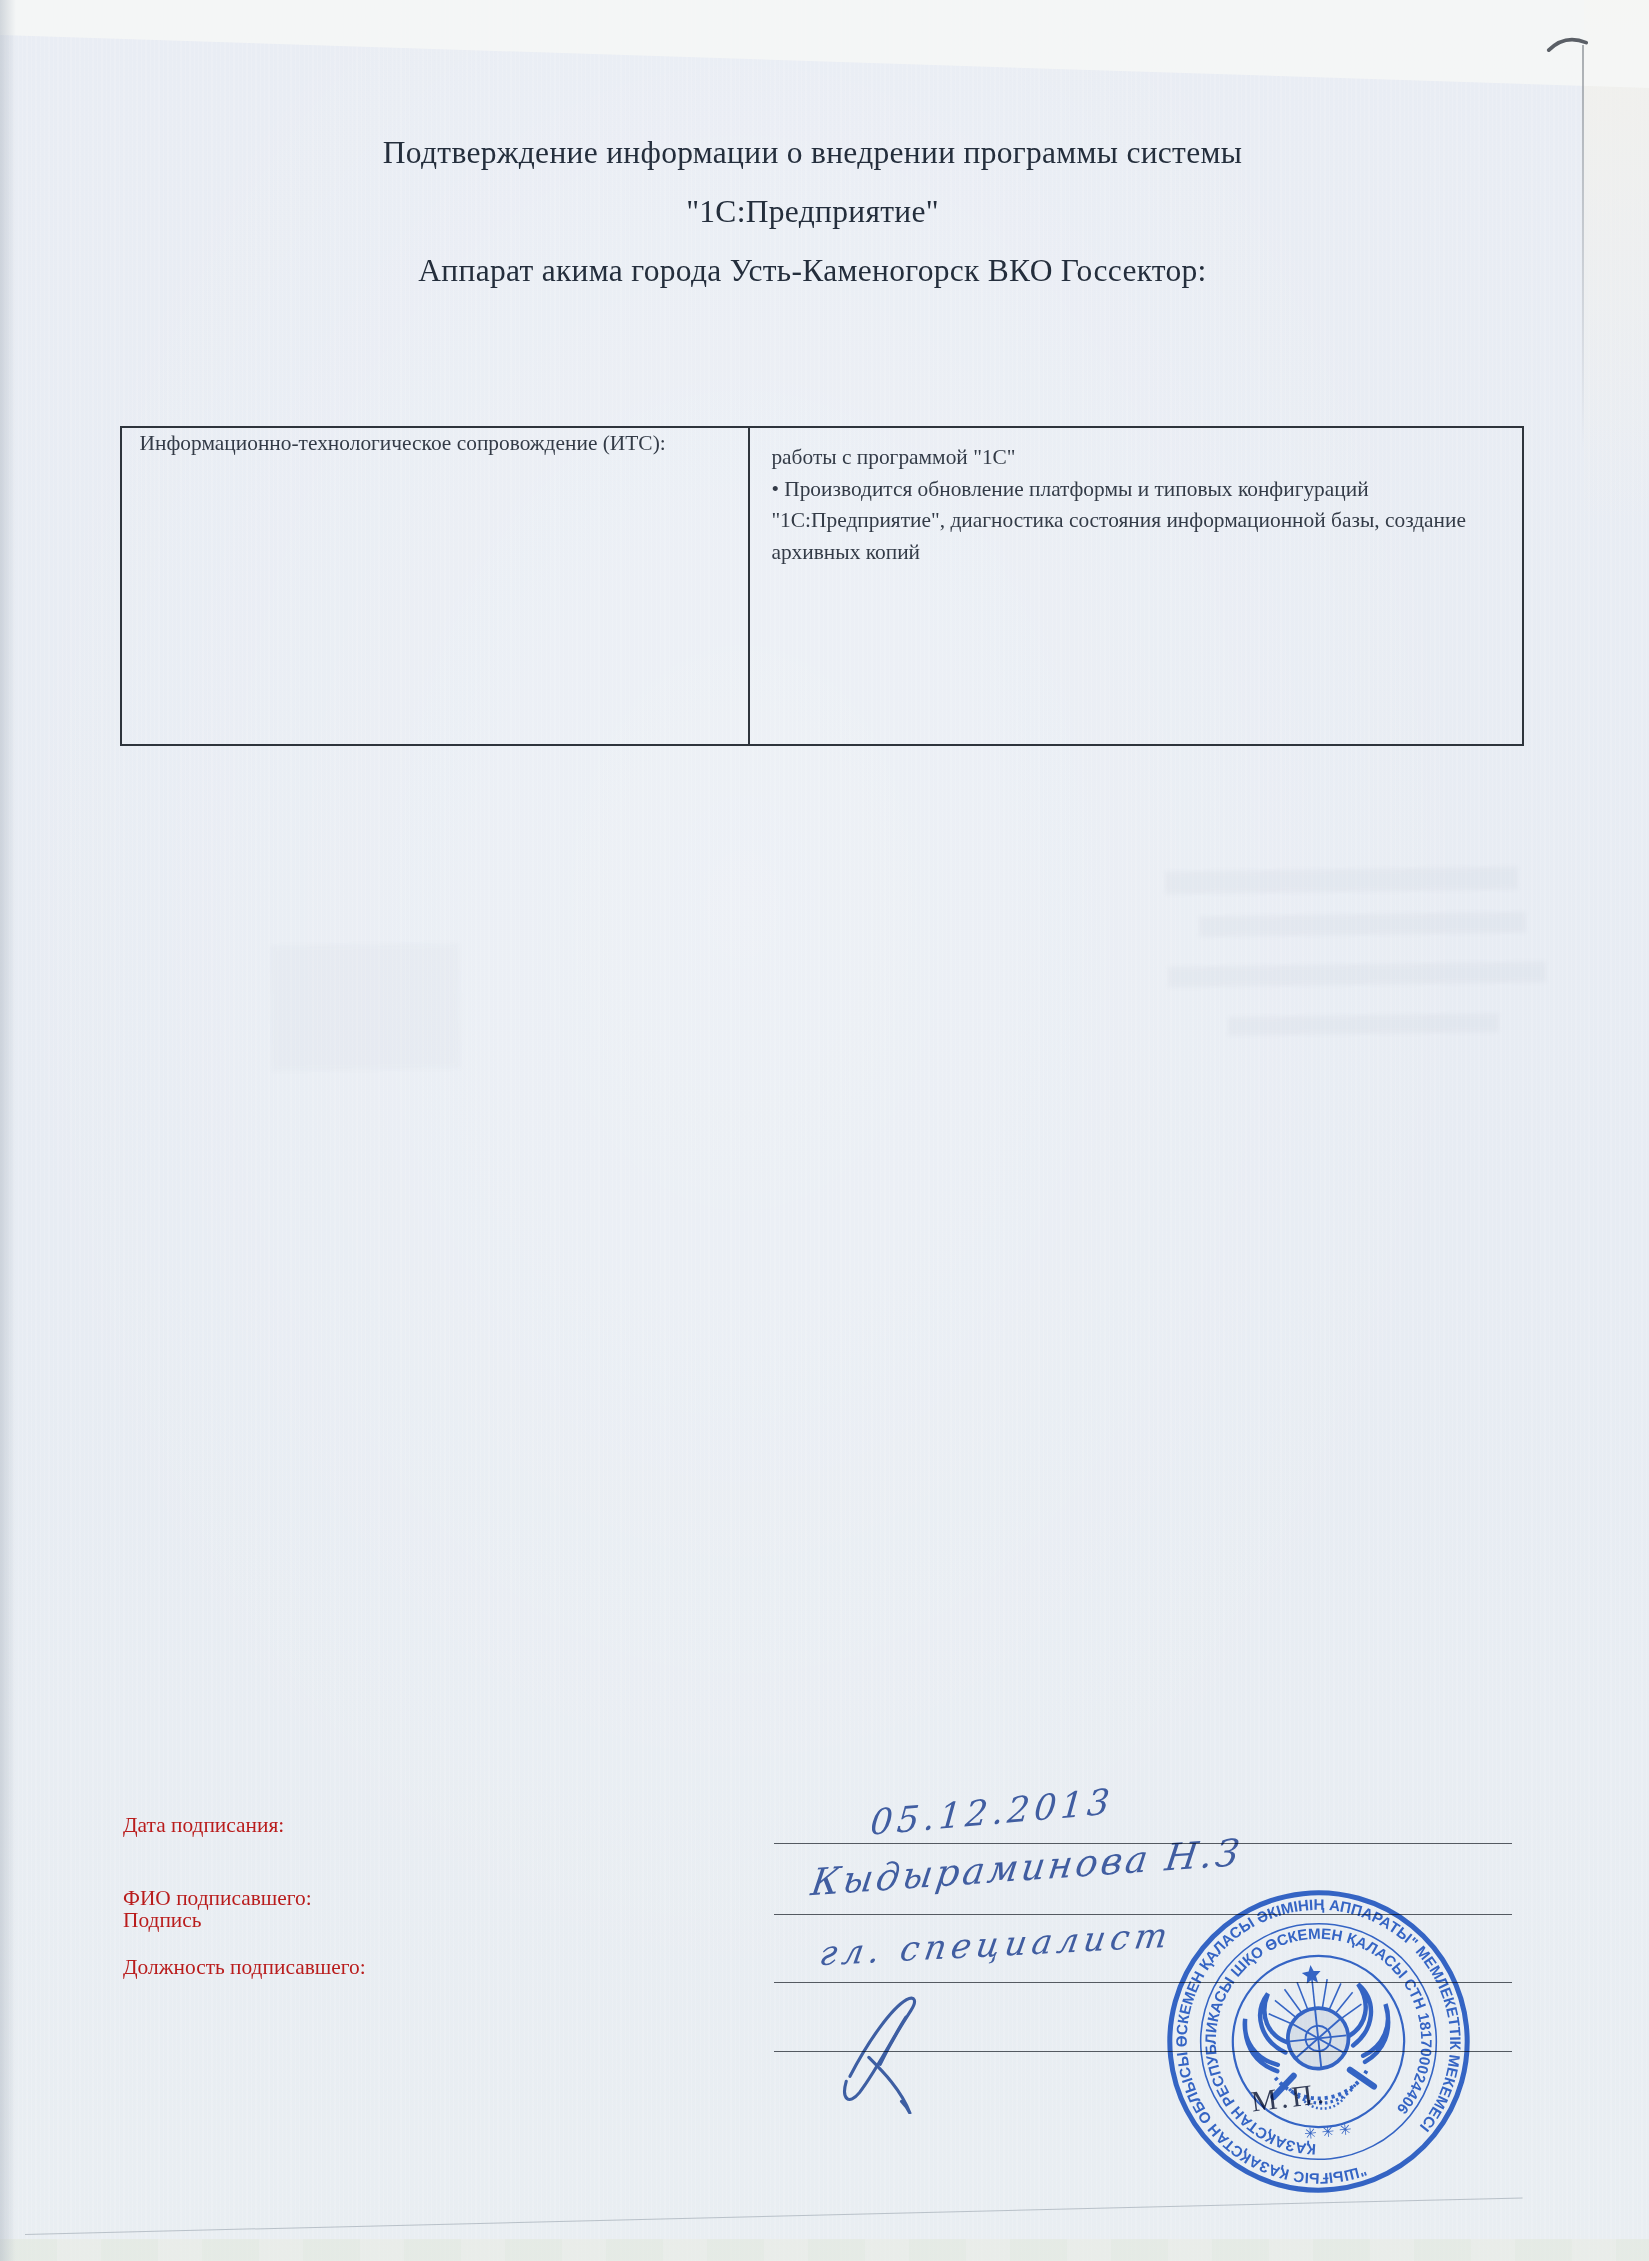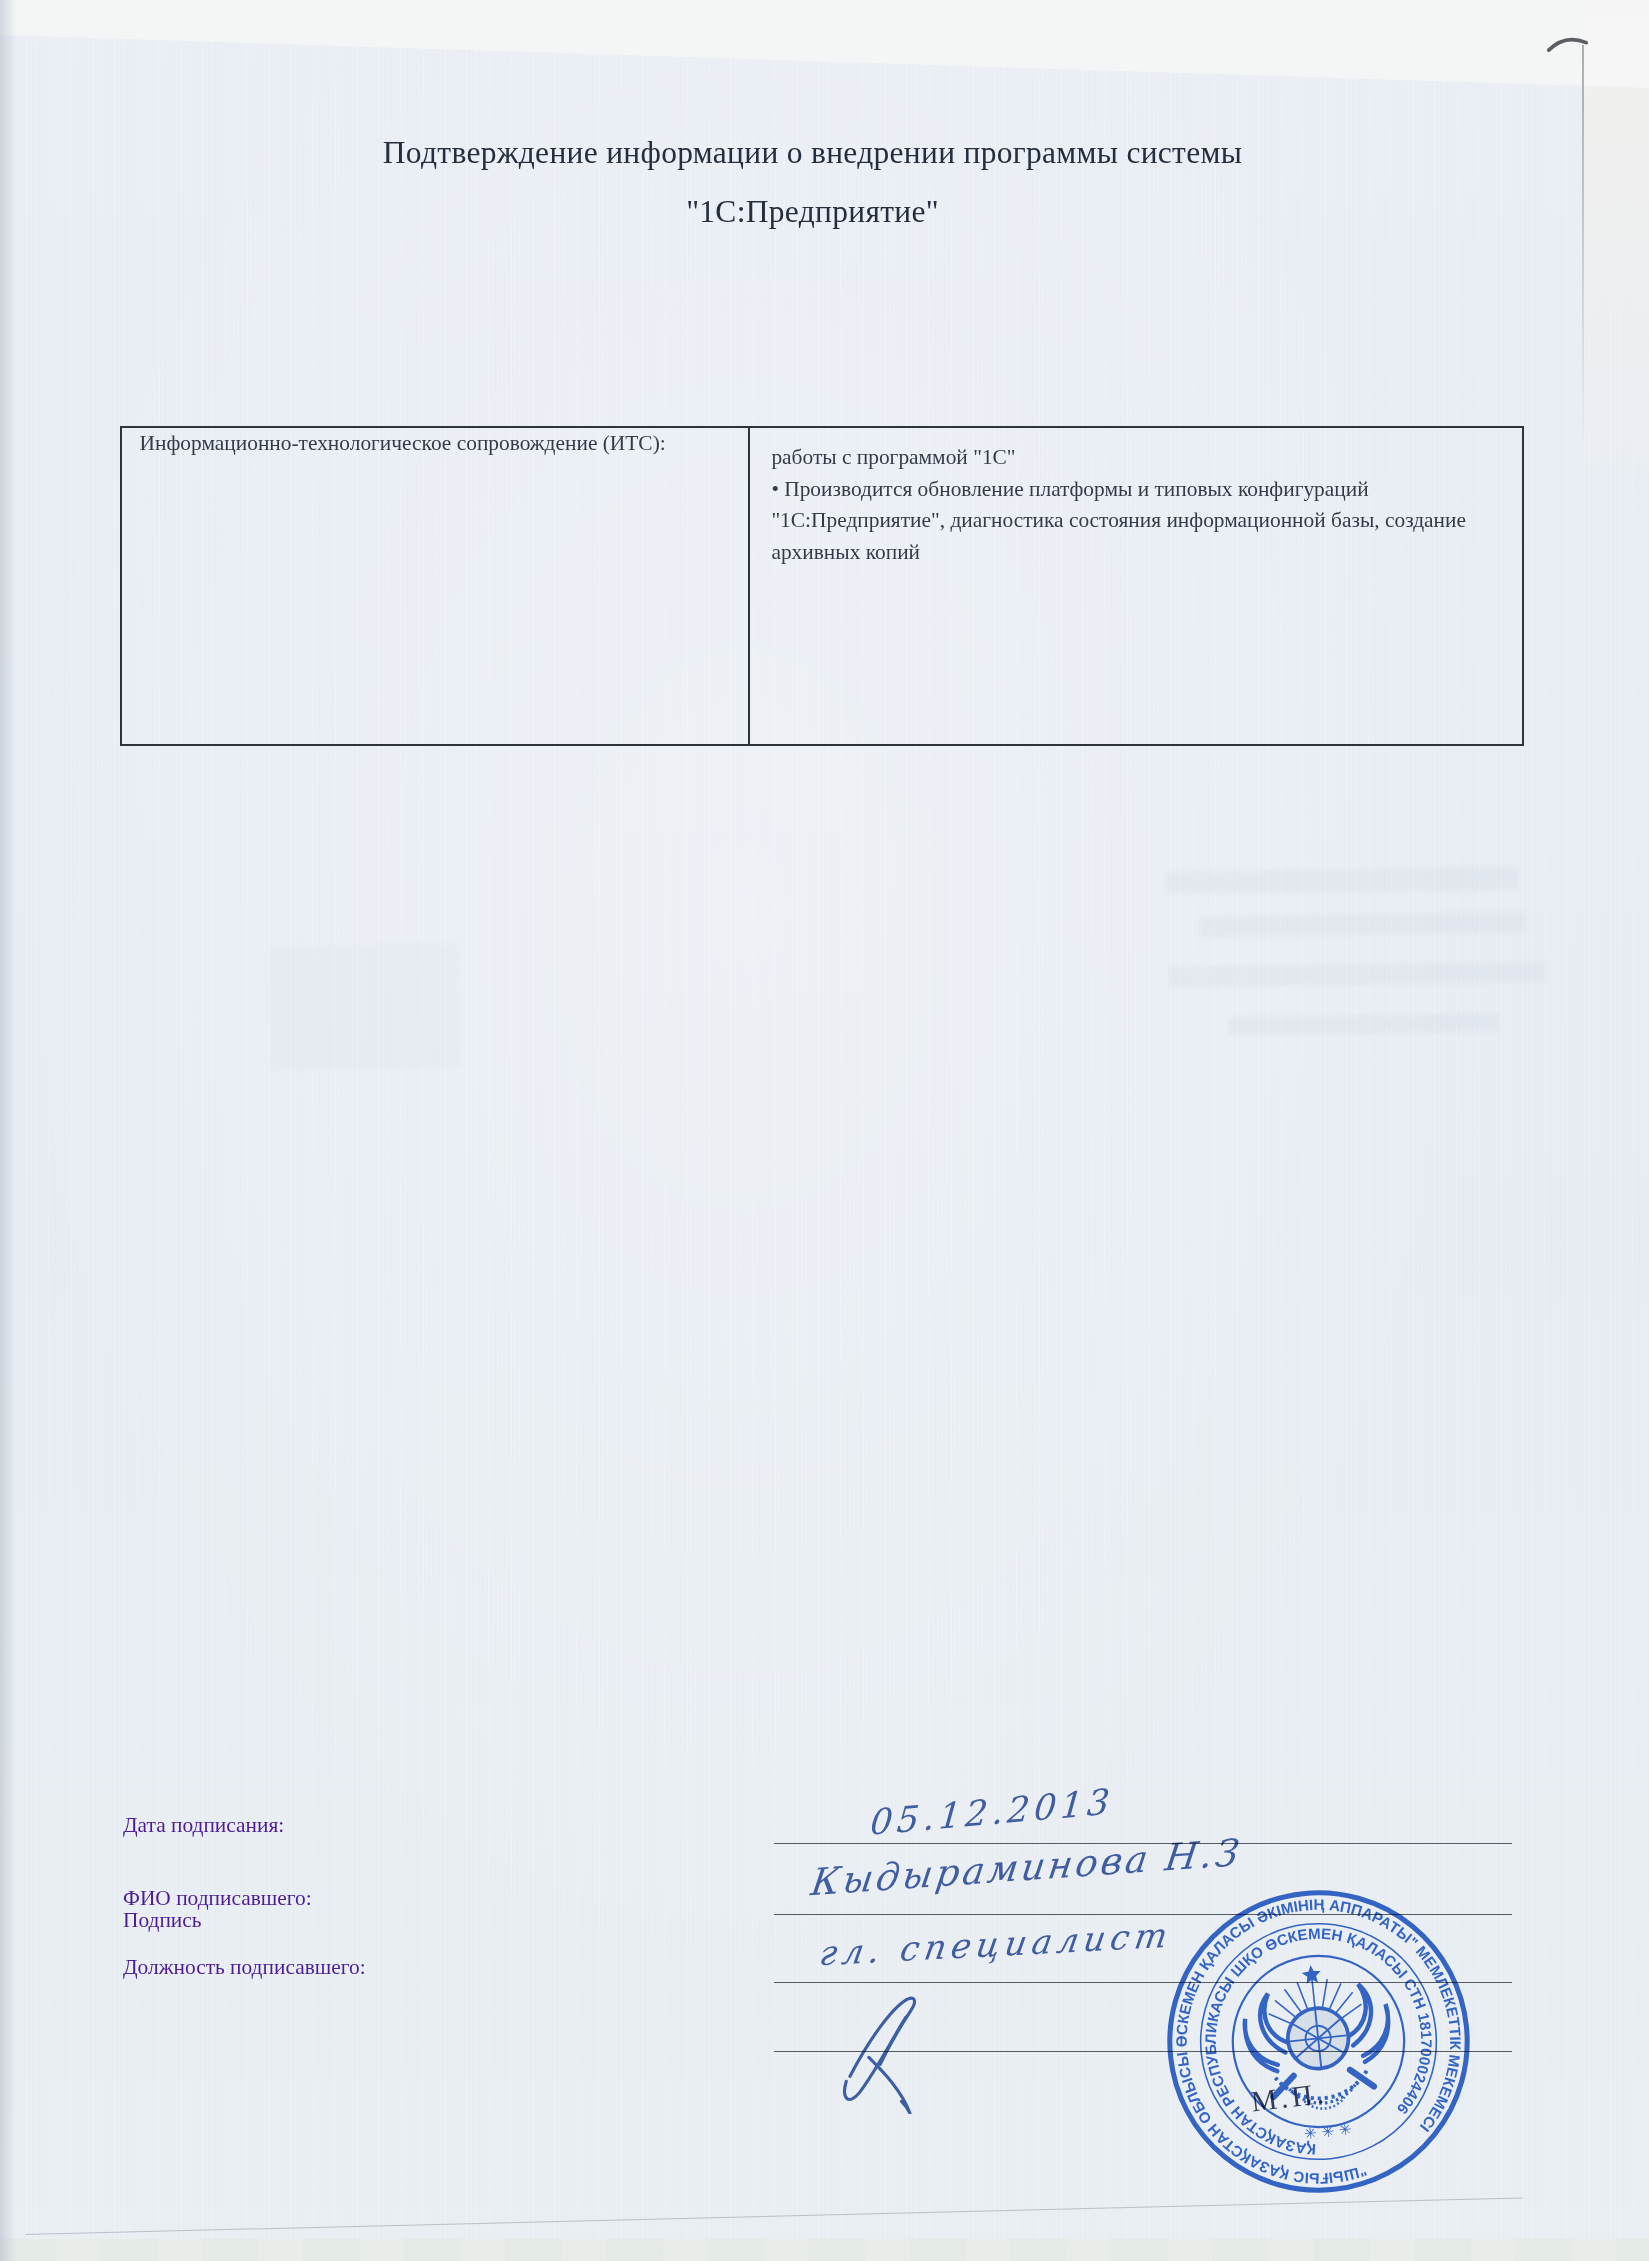--- a/index.html
+++ b/index.html
@@ -66,21 +66,21 @@
     width:628px;flex:0 0 auto;border-right:2.5px solid #2e343c;
     display:flex;padding:0 25px 0 17.6px;box-sizing:border-box;
     font-size:21.4px;line-height:1.45;
   }
   .itable .cell-value{
     flex:1 1 auto;padding:14px 16.4px 0 21.4px;box-sizing:border-box;
     font-size:21.4px;line-height:31.5px;
   }
   .itable .cell-value p{margin:0;}
   
-  .sig-label{position:absolute;left:123px;z-index:2;font-size:21.4px;color:#4c1d95;}
+  .sig-label{position:absolute;left:123px;z-index:2;font-size:21.4px;color:#b91c1c;}
   .sig-line{position:absolute;left:774px;width:738px;height:0;z-index:2;border-top:1.9px solid #474d55;opacity:.92;}
   .hand{
     position:absolute;z-index:2;color:#4664a9;
     font-family:"DejaVu Serif", serif;font-style:italic;
     mix-blend-mode:multiply;white-space:nowrap;
   }
   .hand-date{left:870px;top:1792px;font-size:35px;letter-spacing:4.4px;transform:rotate(-5deg) skewX(-10deg);}
   .hand-name{left:811px;top:1846px;font-size:37px;letter-spacing:3.1px;transform:rotate(-4deg) skewX(-12deg);}
   .hand-post{left:820px;top:1924px;font-size:34px;letter-spacing:5px;transform:rotate(-3deg) skewX(-12deg);}
   .hand-sign{position:absolute;left:831px;top:1982px;z-index:2;mix-blend-mode:multiply;}
@@ -103,20 +103,21 @@
 
 <div class="ghost" style="left:1165px;top:869px;width:353px;height:23px;"></div>
 <div class="ghost" style="left:1199px;top:914px;width:327px;height:21.4px;"></div>
 <div class="ghost" style="left:1168px;top:964px;width:378px;height:21.4px;"></div>
 <div class="ghost" style="left:1228px;top:1015px;width:271px;height:19px;"></div>
 <div class="ghost" style="left:271px;top:944px;width:189px;height:126px;opacity:.03;"></div>
 
 <div class="title-block">
   <div class="title-line">Подтверждение информации о внедрении программы системы</div>
   <div class="title-line">"1С:Предприятие"</div>
+  <div class="title-line">Аппарат акима города Усть-Каменогорск ВКО Госсектор:</div>
 </div>
 
 <div class="itable">
   <div class="cell-label">
     <span>Информационно-технологическое сопровождение (ИТС):</span>
   </div>
   <div class="cell-value">
     <p>работы с программой "1С"</p>
     <p>• Производится обновление платформы и типовых конфигураций "1С:Предприятие", диагностика состояния информационной базы, создание архивных копий</p>
   </div>

